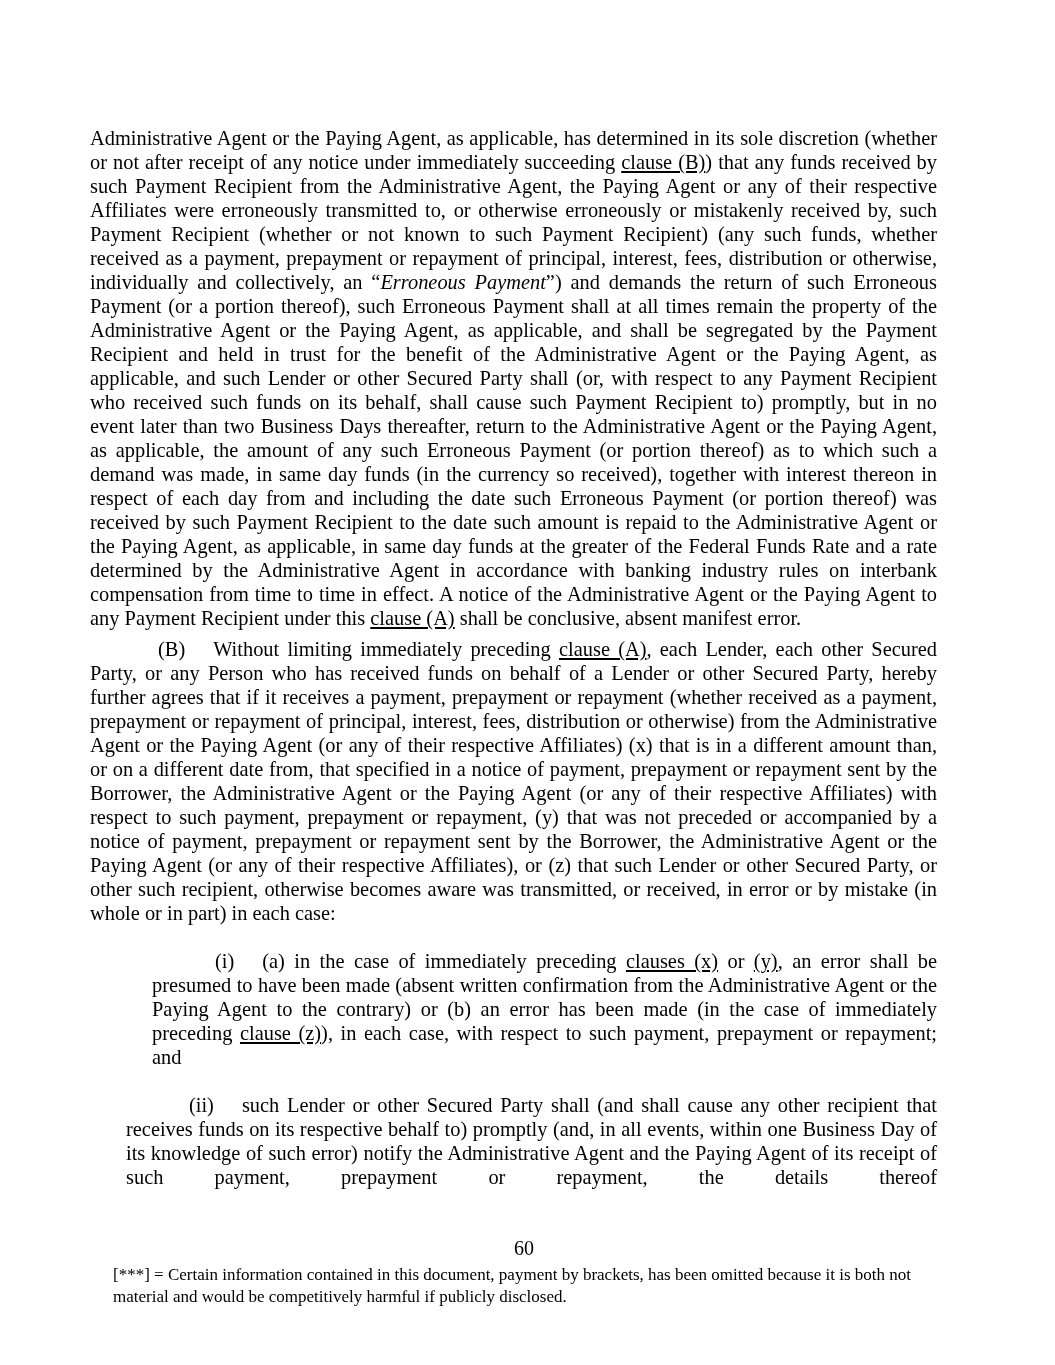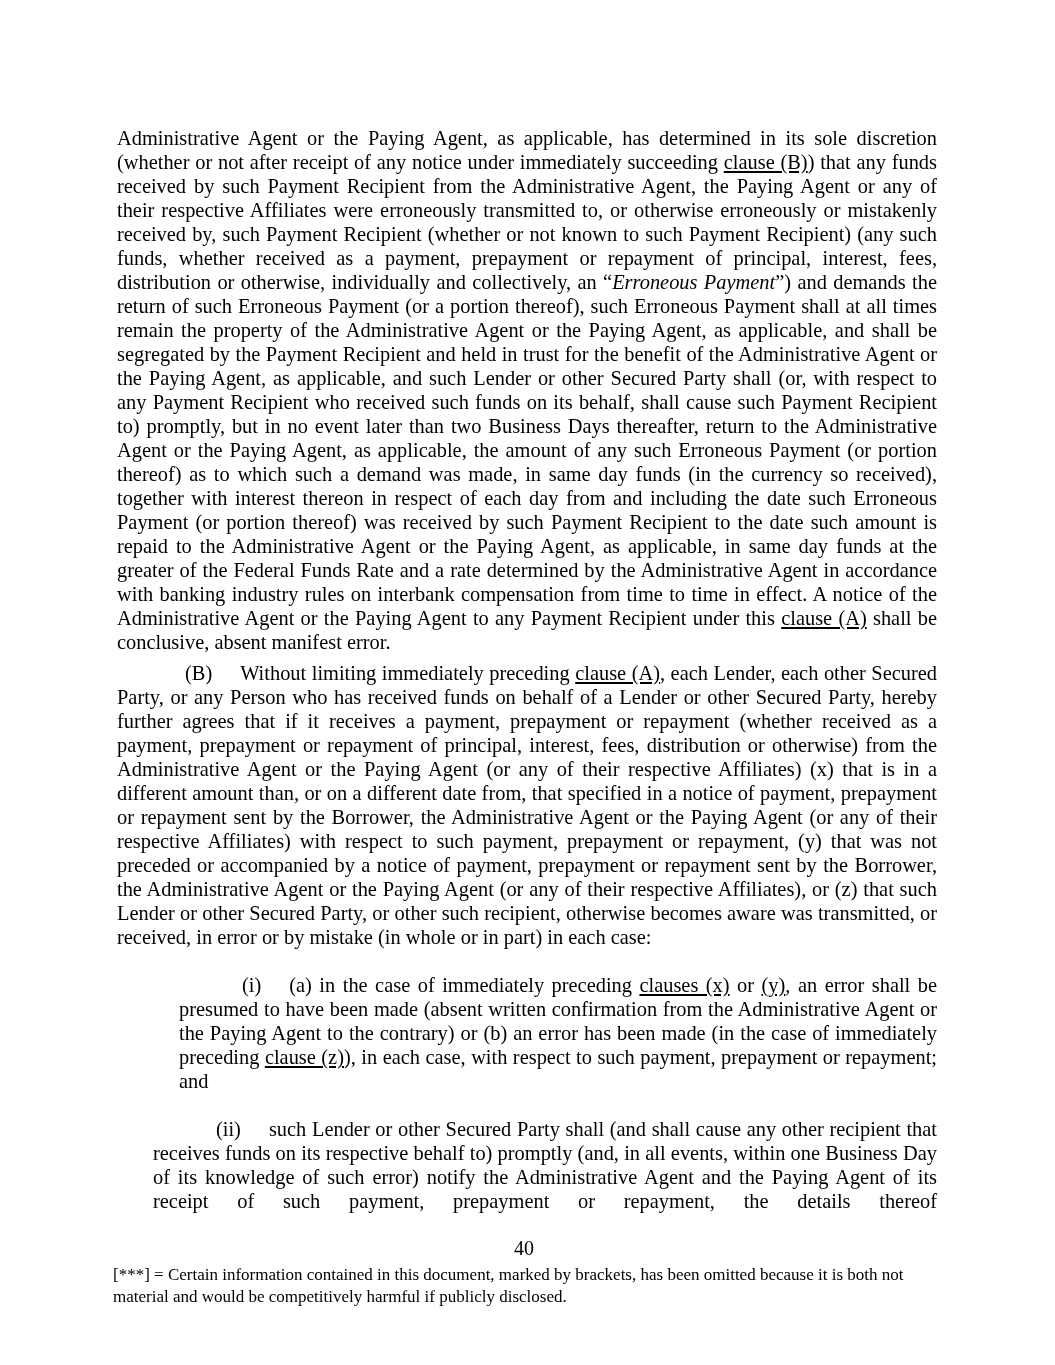--- a/index.html
+++ b/index.html
@@ -13,21 +13,21 @@
     overflow: hidden;
     font-family: "Liberation Serif", "DejaVu Serif", serif;
     color: #000000;
   }
   .page {
     position: relative;
     width: 1055px;
     height: 1365px;
     background: #ffffff;
     box-sizing: border-box;
-    padding: 126px 118px 0 117px;
+    padding: 126px 118px 0 90px;
   }
   .body-text {
     font-size: 20.4px;
     line-height: 24px;
     text-align: justify;
     letter-spacing: 0px;
   }
   .para {
     margin: 0;
     padding: 0;
@@ -73,16 +73,16 @@
 
 <div class="page">
   <div class="body-text">
     <p class="para"><span class="run-n">Administrative Agent or the Paying Agent, as applicable, has determined in its sole discretion (whether or not after receipt of any notice under immediately succeeding </span><span class="run-u">clause (B)</span><span class="run-n">) that any funds received by such Payment Recipient from the Administrative Agent, the Paying Agent or any of their respective Affiliates were erroneously transmitted to, or otherwise erroneously or mistakenly received by, such Payment Recipient (whether or not known to such Payment Recipient) (any such funds, whether received as a payment, prepayment or repayment of principal, interest, fees, distribution or otherwise, individually and collectively, an “</span><span class="run-i">Erroneous Payment</span><span class="run-n">”) and demands the return of such Erroneous Payment (or a portion thereof), such Erroneous Payment shall at all times remain the property of the Administrative Agent or the Paying Agent, as applicable, and shall be segregated by the Payment Recipient and held in trust for the benefit of the Administrative Agent or the Paying Agent, as applicable, and such Lender or other Secured Party shall (or, with respect to any Payment Recipient who received such funds on its behalf, shall cause such Payment Recipient to) promptly, but in no event later than two Business Days thereafter, return to the Administrative Agent or the Paying Agent, as applicable, the amount of any such Erroneous Payment (or portion thereof) as to which such a demand was made, in same day funds (in the currency so received), together with interest thereon in respect of each day from and including the date such Erroneous Payment (or portion thereof) was received by such Payment Recipient to the date such amount is repaid to the Administrative Agent or the Paying Agent, as applicable, in same day funds at the greater of the Federal Funds Rate and a rate determined by the Administrative Agent in accordance with banking industry rules on interbank compensation from time to time in effect. A notice of the Administrative Agent or the Paying Agent to any Payment Recipient under this </span><span class="run-u">clause (A)</span><span class="run-n"> shall be conclusive, absent manifest error.</span></p>
     <p class="para indent-first"><span class="run-n">(B)</span><span class="run-tab"></span><span class="run-n">Without limiting immediately preceding </span><span class="run-u">clause (A)</span><span class="run-n">, each Lender, each other Secured Party, or any Person who has received funds on behalf of a Lender or other Secured Party, hereby further agrees that if it receives a payment, prepayment or repayment (whether received as a payment, prepayment or repayment of principal, interest, fees, distribution or otherwise) from the Administrative Agent or the Paying Agent (or any of their respective Affiliates) (x) that is in a different amount than, or on a different date from, that specified in a notice of payment, prepayment or repayment sent by the Borrower, the Administrative Agent or the Paying Agent (or any of their respective Affiliates) with respect to such payment, prepayment or repayment, (y) that was not preceded or accompanied by a notice of payment, prepayment or repayment sent by the Borrower, the Administrative Agent or the Paying Agent (or any of their respective Affiliates), or (z) that such Lender or other Secured Party, or other such recipient, otherwise becomes aware was transmitted, or received, in error or by mistake (in whole or in part) in each case:</span></p>
     <p class="para item"><span class="run-n">(i)</span><span class="run-tab"></span><span class="run-n">(a) in the case of immediately preceding </span><span class="run-u">clauses (x)</span><span class="run-n"> or </span><span class="run-u">(y)</span><span class="run-n">, an error shall be presumed to have been made (absent written confirmation from the Administrative Agent or the Paying Agent to the contrary) or (b) an error has been made (in the case of immediately preceding </span><span class="run-u">clause (z)</span><span class="run-n">), in each case, with respect to such payment, prepayment or repayment; and</span></p>
     <p class="para item continued"><span class="run-n">(ii)</span><span class="run-tab"></span><span class="run-n">such Lender or other Secured Party shall (and shall cause any other recipient that receives funds on its respective behalf to) promptly (and, in all events, within one Business Day of its knowledge of such error) notify the Administrative Agent and the Paying Agent of its receipt of such payment, prepayment or repayment, the details thereof</span></p>
   </div>
 
   <div class="footer">
-    <div class="page-number">40</div>
-    <div class="footnote">[***] = Certain information contained in this document, marked by brackets, has been omitted because it is both not material and would be competitively harmful if publicly disclosed.</div>
+    <div class="page-number">60</div>
+    <div class="footnote">[***] = Certain information contained in this document, payment by brackets, has been omitted because it is both not material and would be competitively harmful if publicly disclosed.</div>
   </div>
 </div>
 
 </body></html>

